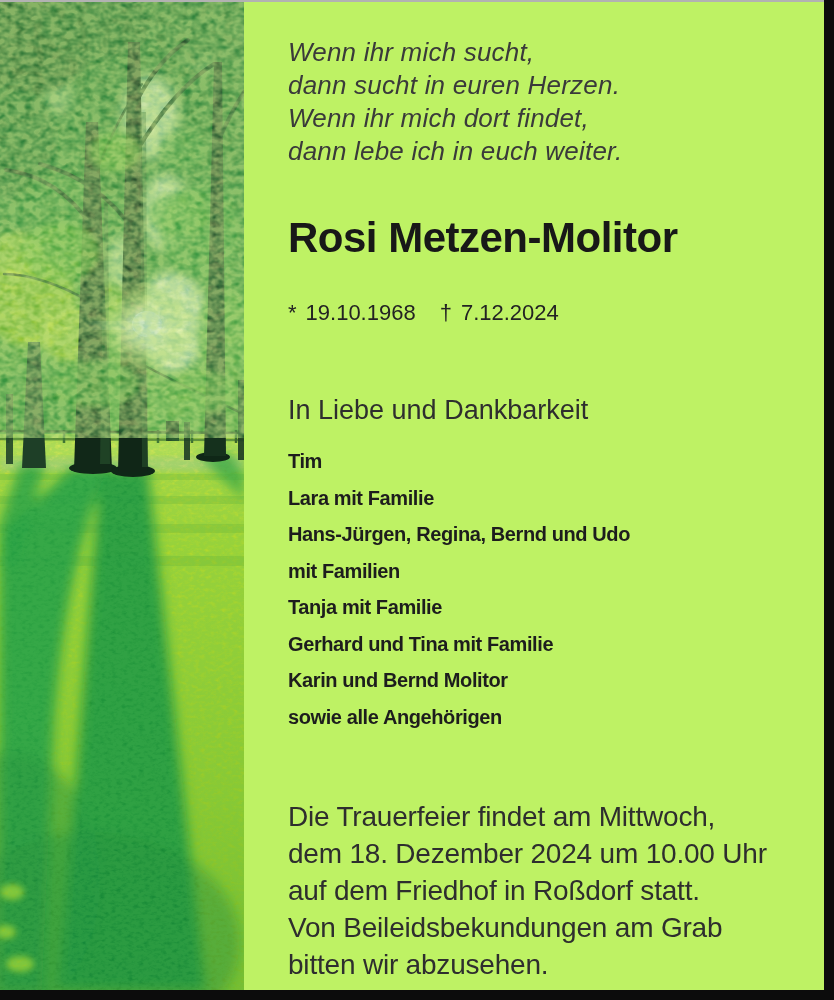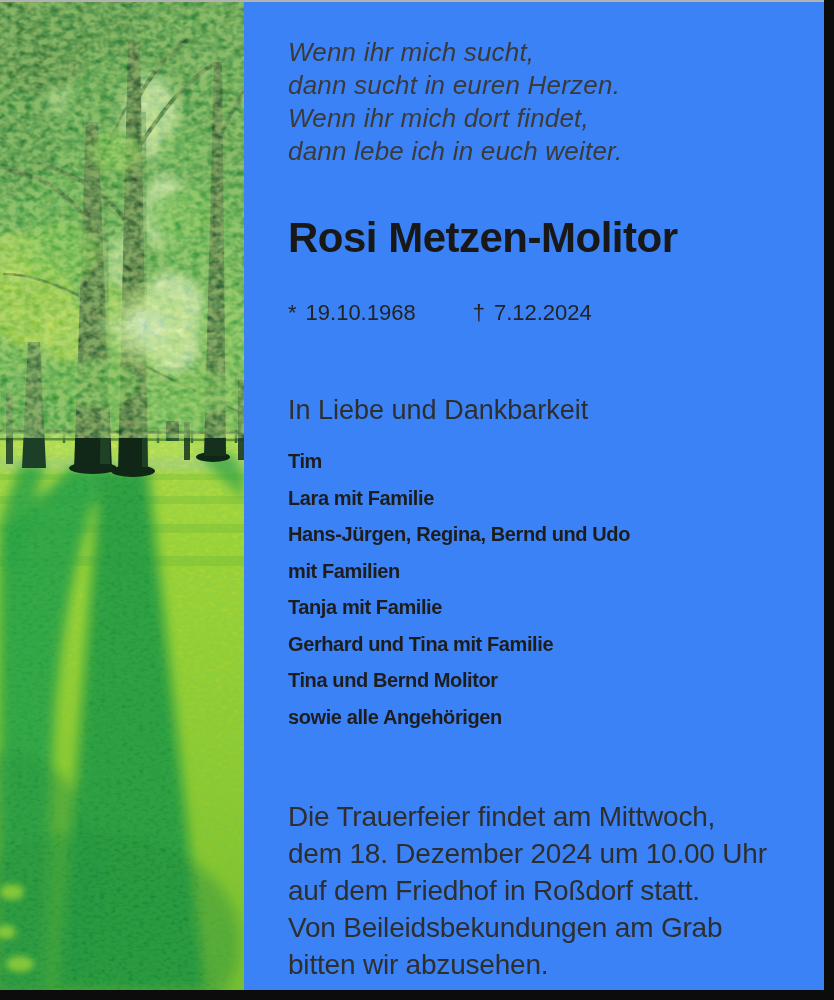--- a/index.html
+++ b/index.html
@@ -1,20 +1,20 @@
 <!DOCTYPE html>
 <html><head>
 <meta charset="utf-8">
 <style>
   html, body { margin: 0; padding: 0; background: #ffffff; }
   .page {
     position: relative;
     width: 834px;
     height: 1000px;
-    background: #3b82f6;
+    background: #bef264;
     overflow: hidden;
     font-family: "Liberation Sans", "DejaVu Sans", sans-serif;
   }
   .top-rule {
     position: absolute; top: 0; left: 0;
     width: 834px; height: 2px;
     background: #b2b2b2;
   }
   .right-bar {
     position: absolute; top: 0; right: 0;
@@ -56,21 +56,21 @@
     white-space: nowrap;
   }
   .dates {
     position: absolute; left: 0; top: 295px;
     font-size: 22px;
     line-height: 36px;
     color: #232323;
     display: flex;
     white-space: nowrap;
   }
-  .date-death { margin-left: 57px; text-align: right; }
+  .date-death { margin-left: 24px; text-align: right; }
   .date-symbol { margin-right: 9px; }
   .intro {
     position: absolute; left: 0; top: 393px;
     font-size: 27px;
     line-height: 34px;
     color: #2e2e2e;
     white-space: nowrap;
   }
   .mourners {
     position: absolute; left: 0; top: 443px;
@@ -271,21 +271,21 @@
 
     <div class="intro">In Liebe und Dankbarkeit</div>
 
     <div class="mourners">
       <div class="mourner-line">Tim</div>
       <div class="mourner-line">Lara mit Familie</div>
       <div class="mourner-line">Hans-Jürgen, Regina, Bernd und Udo</div>
       <div class="mourner-line">mit Familien</div>
       <div class="mourner-line">Tanja mit Familie</div>
       <div class="mourner-line">Gerhard und Tina mit Familie</div>
-      <div class="mourner-line">Tina und Bernd Molitor</div>
+      <div class="mourner-line">Karin und Bernd Molitor</div>
       <div class="mourner-line">sowie alle Angehörigen</div>
     </div>
 
     <div class="funeral">
       <div class="funeral-line">Die Trauerfeier findet am Mittwoch,</div>
       <div class="funeral-line">dem 18. Dezember 2024 um 10.00 Uhr</div>
       <div class="funeral-line">auf dem Friedhof in Roßdorf statt.</div>
       <div class="funeral-line">Von Beileidsbekundungen am Grab</div>
       <div class="funeral-line">bitten wir abzusehen.</div>
     </div>

